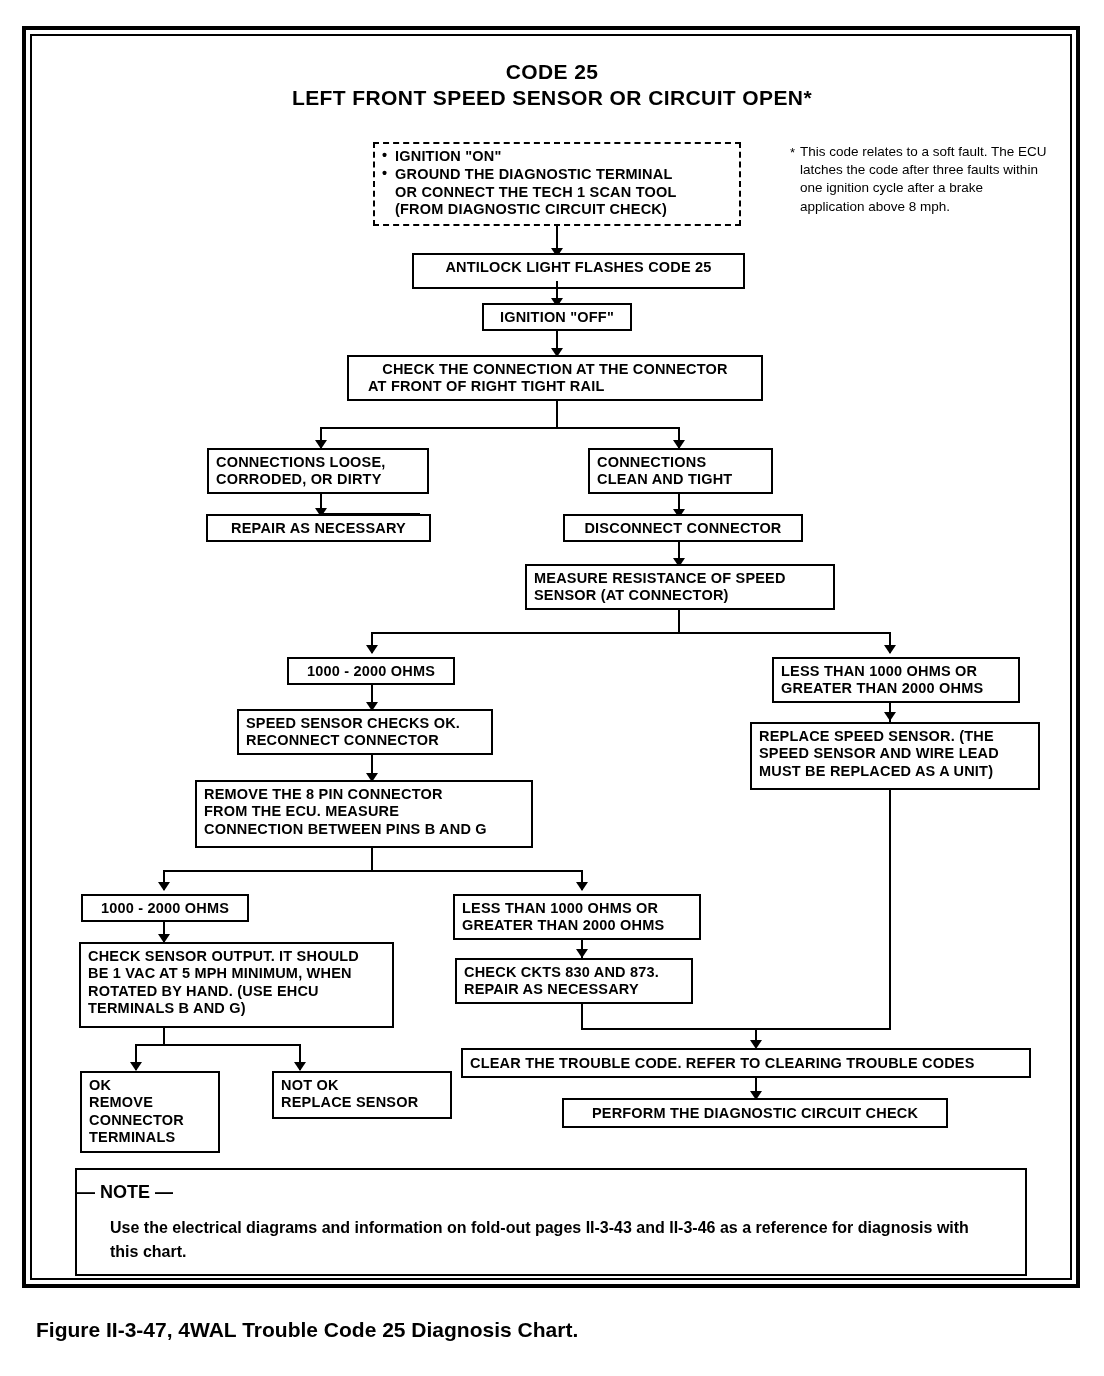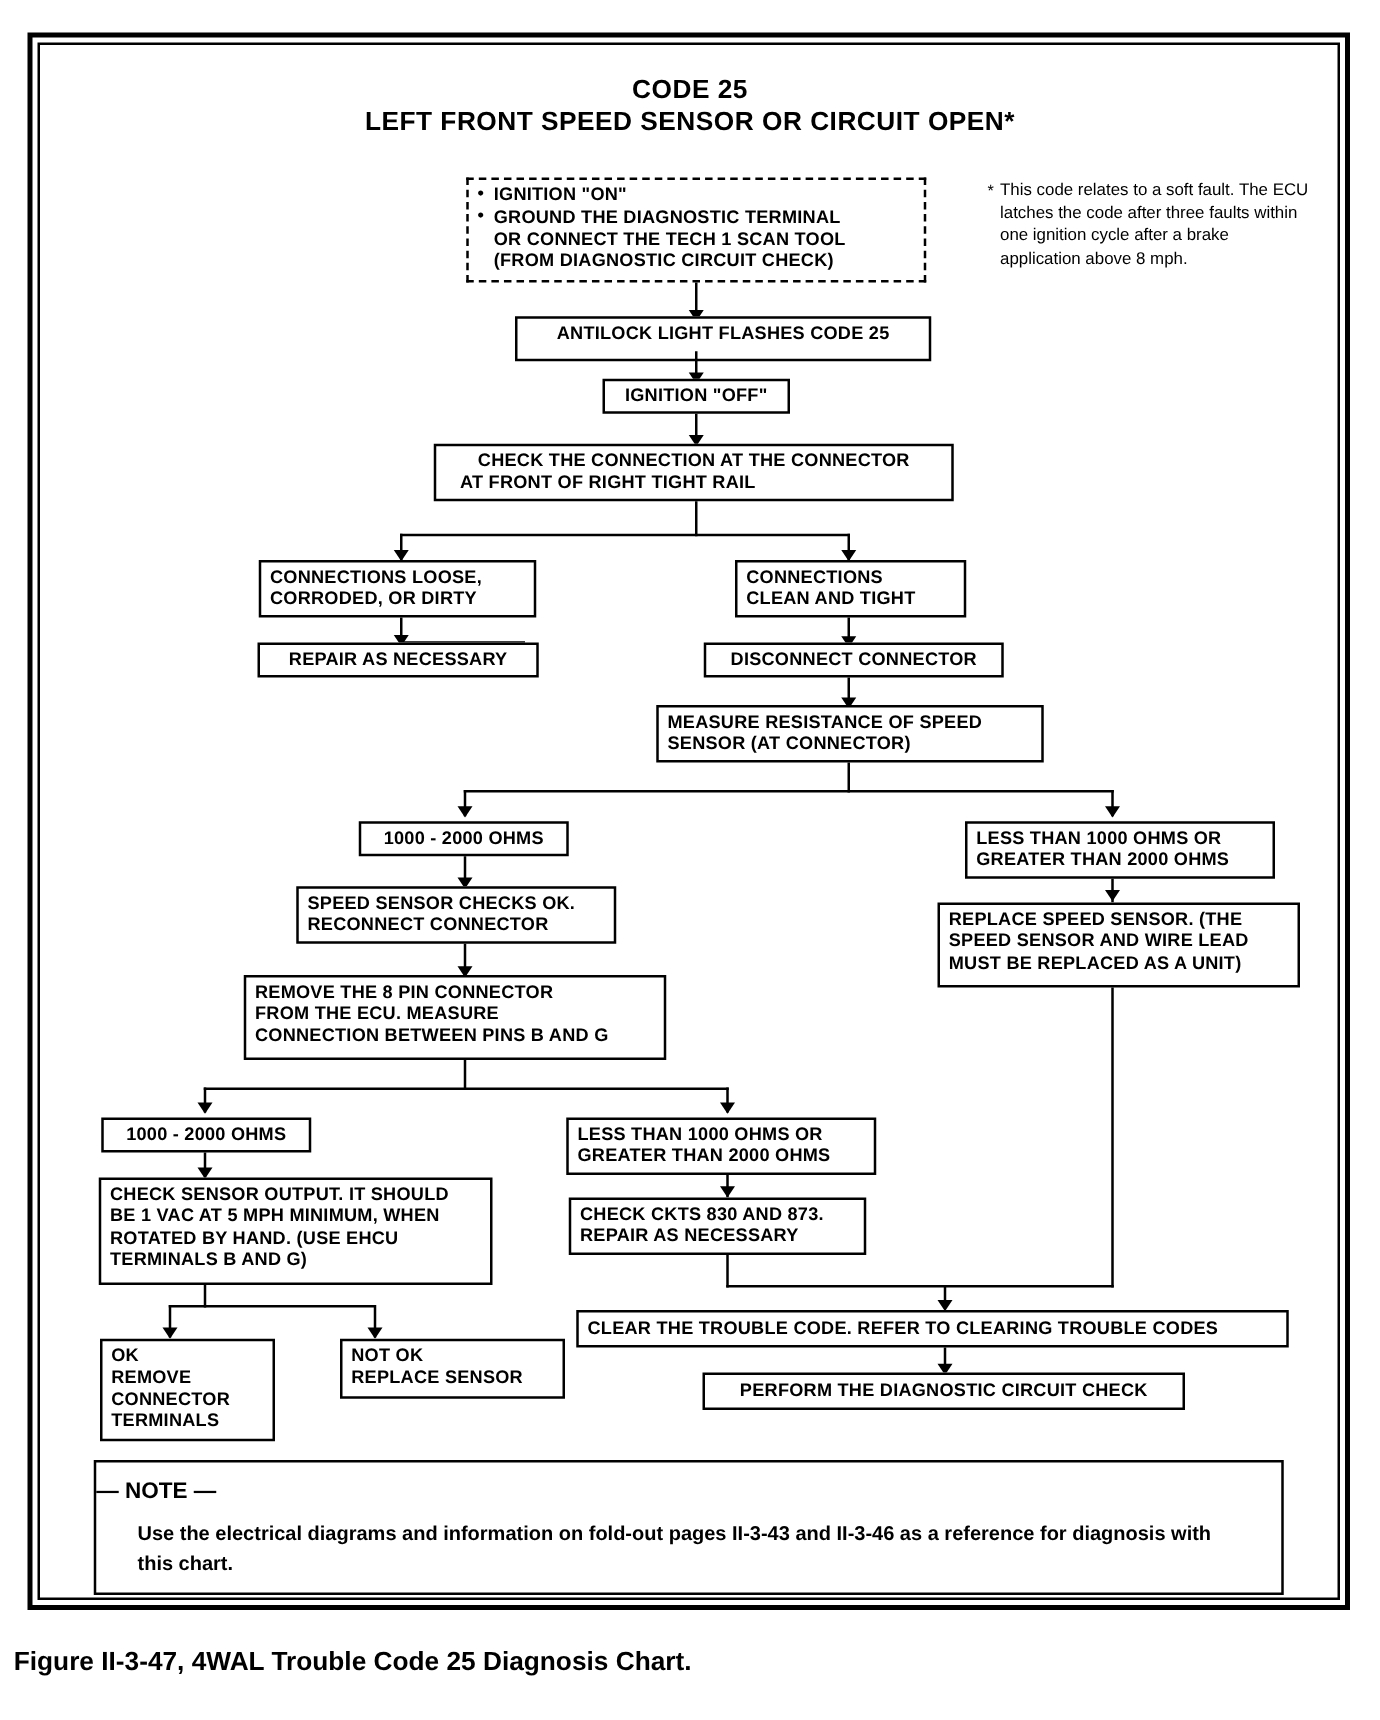--- a/index.html
+++ b/index.html
@@ -134,21 +134,21 @@
   .note-text {
     position: absolute;
     left: 33px; top: 46px;
     width: 890px;
     font-size: 16px;
     font-weight: bold;
     line-height: 1.5;
   }
   .figure-caption {
     position: absolute;
-    left: 11px; top: 1318px;
+    left: 36px; top: 1318px;
     font-size: 21px;
     font-weight: bold;
   }
 </style>
 </head>
 <body>
 
 <div id="page">
 
   <div class="frame-outer"></div>

